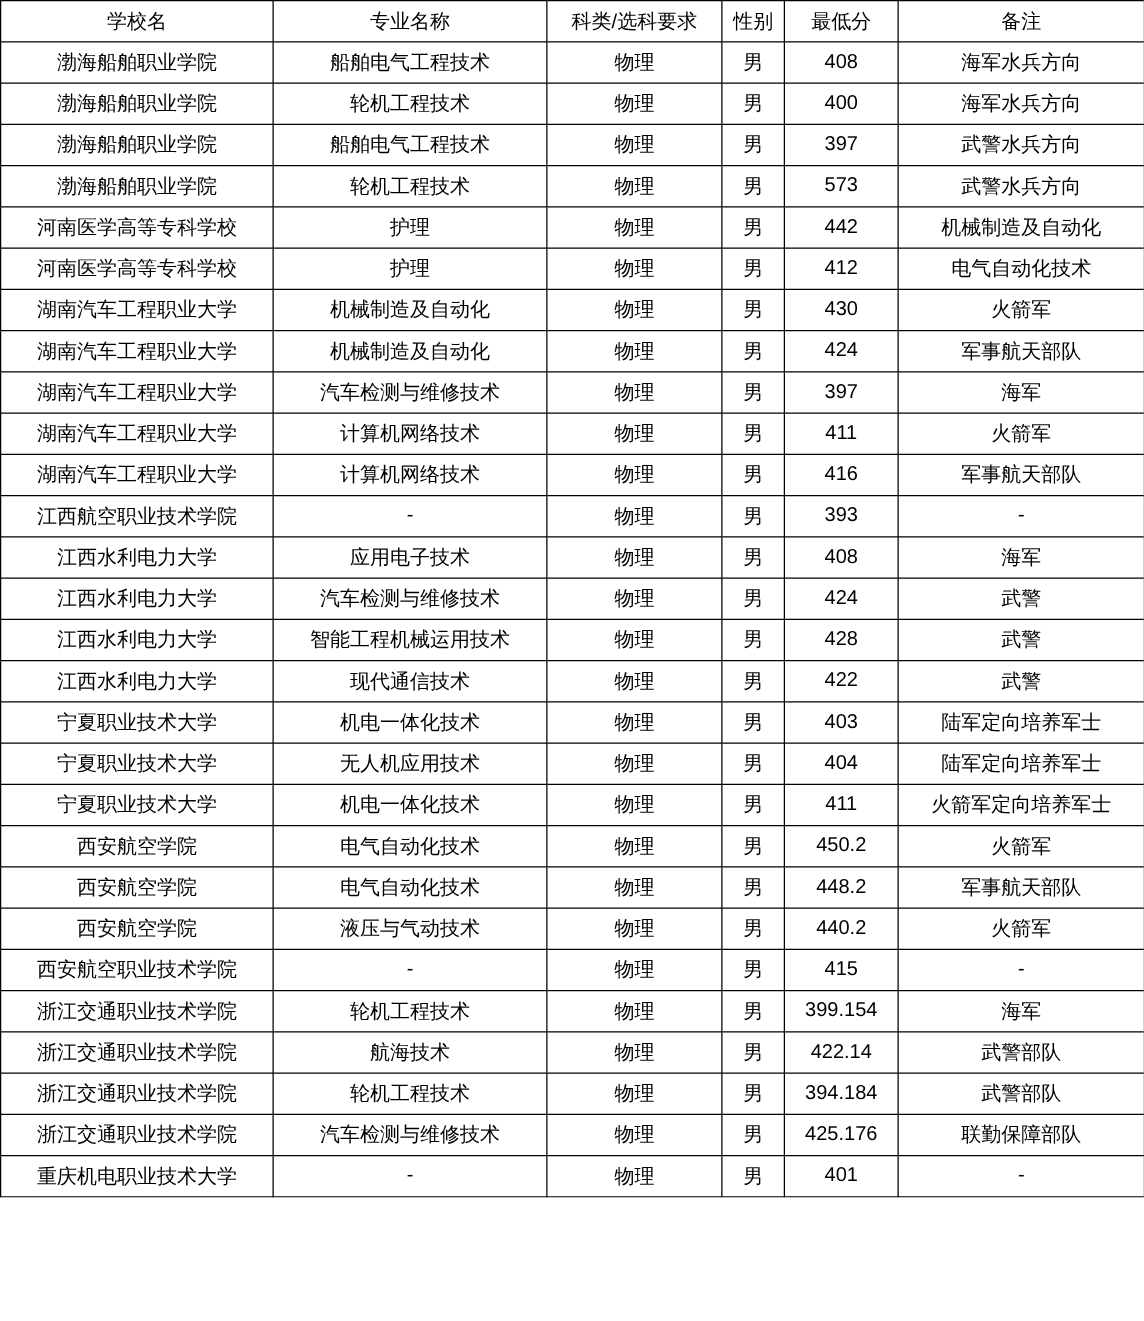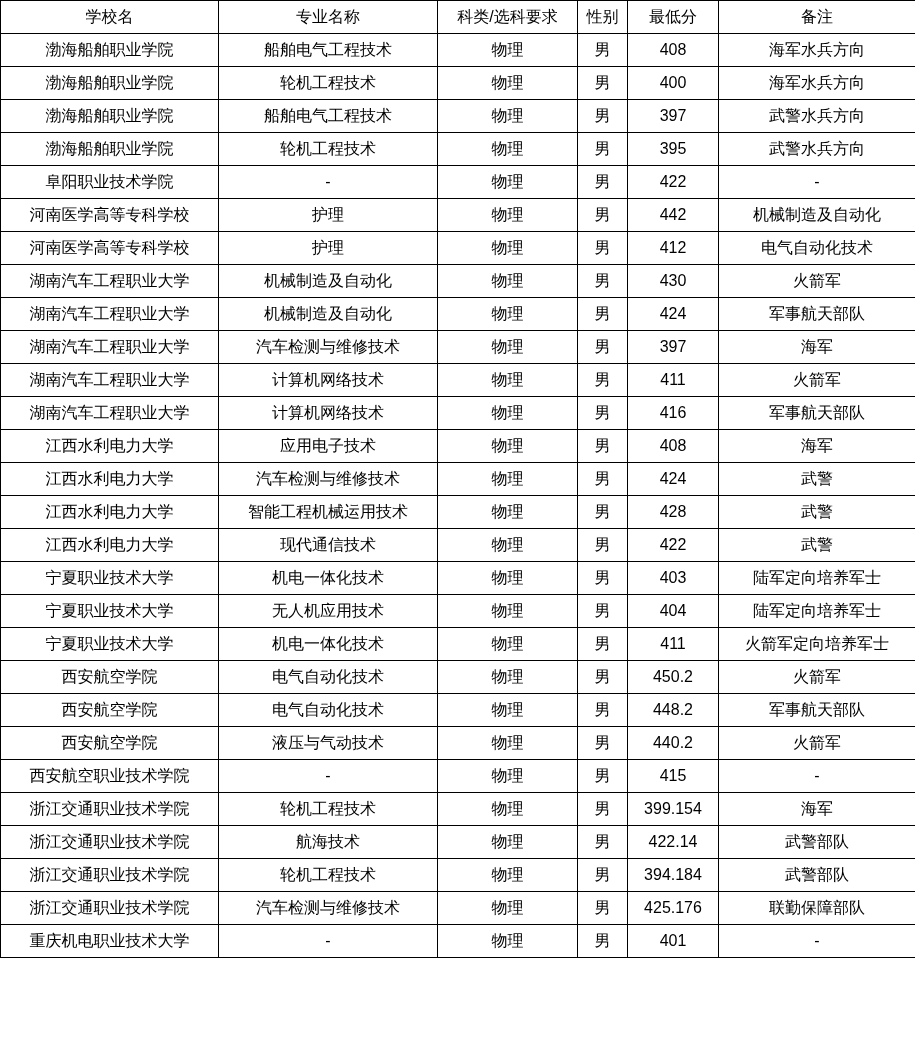--- a/index.html
+++ b/index.html
@@ -79,30 +79,22 @@
         <td>物理</td>
         <td>男</td>
         <td>397</td>
         <td>武警水兵方向</td>
       </tr>
       <tr>
         <td>渤海船舶职业学院</td>
         <td>轮机工程技术</td>
         <td>物理</td>
         <td>男</td>
-        <td>395</td>
+        <td>573</td>
         <td>武警水兵方向</td>
-      </tr>
-      <tr>
-        <td>阜阳职业技术学院</td>
-        <td>-</td>
-        <td>物理</td>
-        <td>男</td>
-        <td>422</td>
-        <td>-</td>
       </tr>
       <tr>
         <td>河南医学高等专科学校</td>
         <td>护理</td>
         <td>物理</td>
         <td>男</td>
         <td>442</td>
         <td>机械制造及自动化</td>
       </tr>
       <tr>
@@ -145,20 +137,28 @@
         <td>411</td>
         <td>火箭军</td>
       </tr>
       <tr>
         <td>湖南汽车工程职业大学</td>
         <td>计算机网络技术</td>
         <td>物理</td>
         <td>男</td>
         <td>416</td>
         <td>军事航天部队</td>
+      </tr>
+      <tr>
+        <td>江西航空职业技术学院</td>
+        <td>-</td>
+        <td>物理</td>
+        <td>男</td>
+        <td>393</td>
+        <td>-</td>
       </tr>
       <tr>
         <td>江西水利电力大学</td>
         <td>应用电子技术</td>
         <td>物理</td>
         <td>男</td>
         <td>408</td>
         <td>海军</td>
       </tr>
       <tr>

